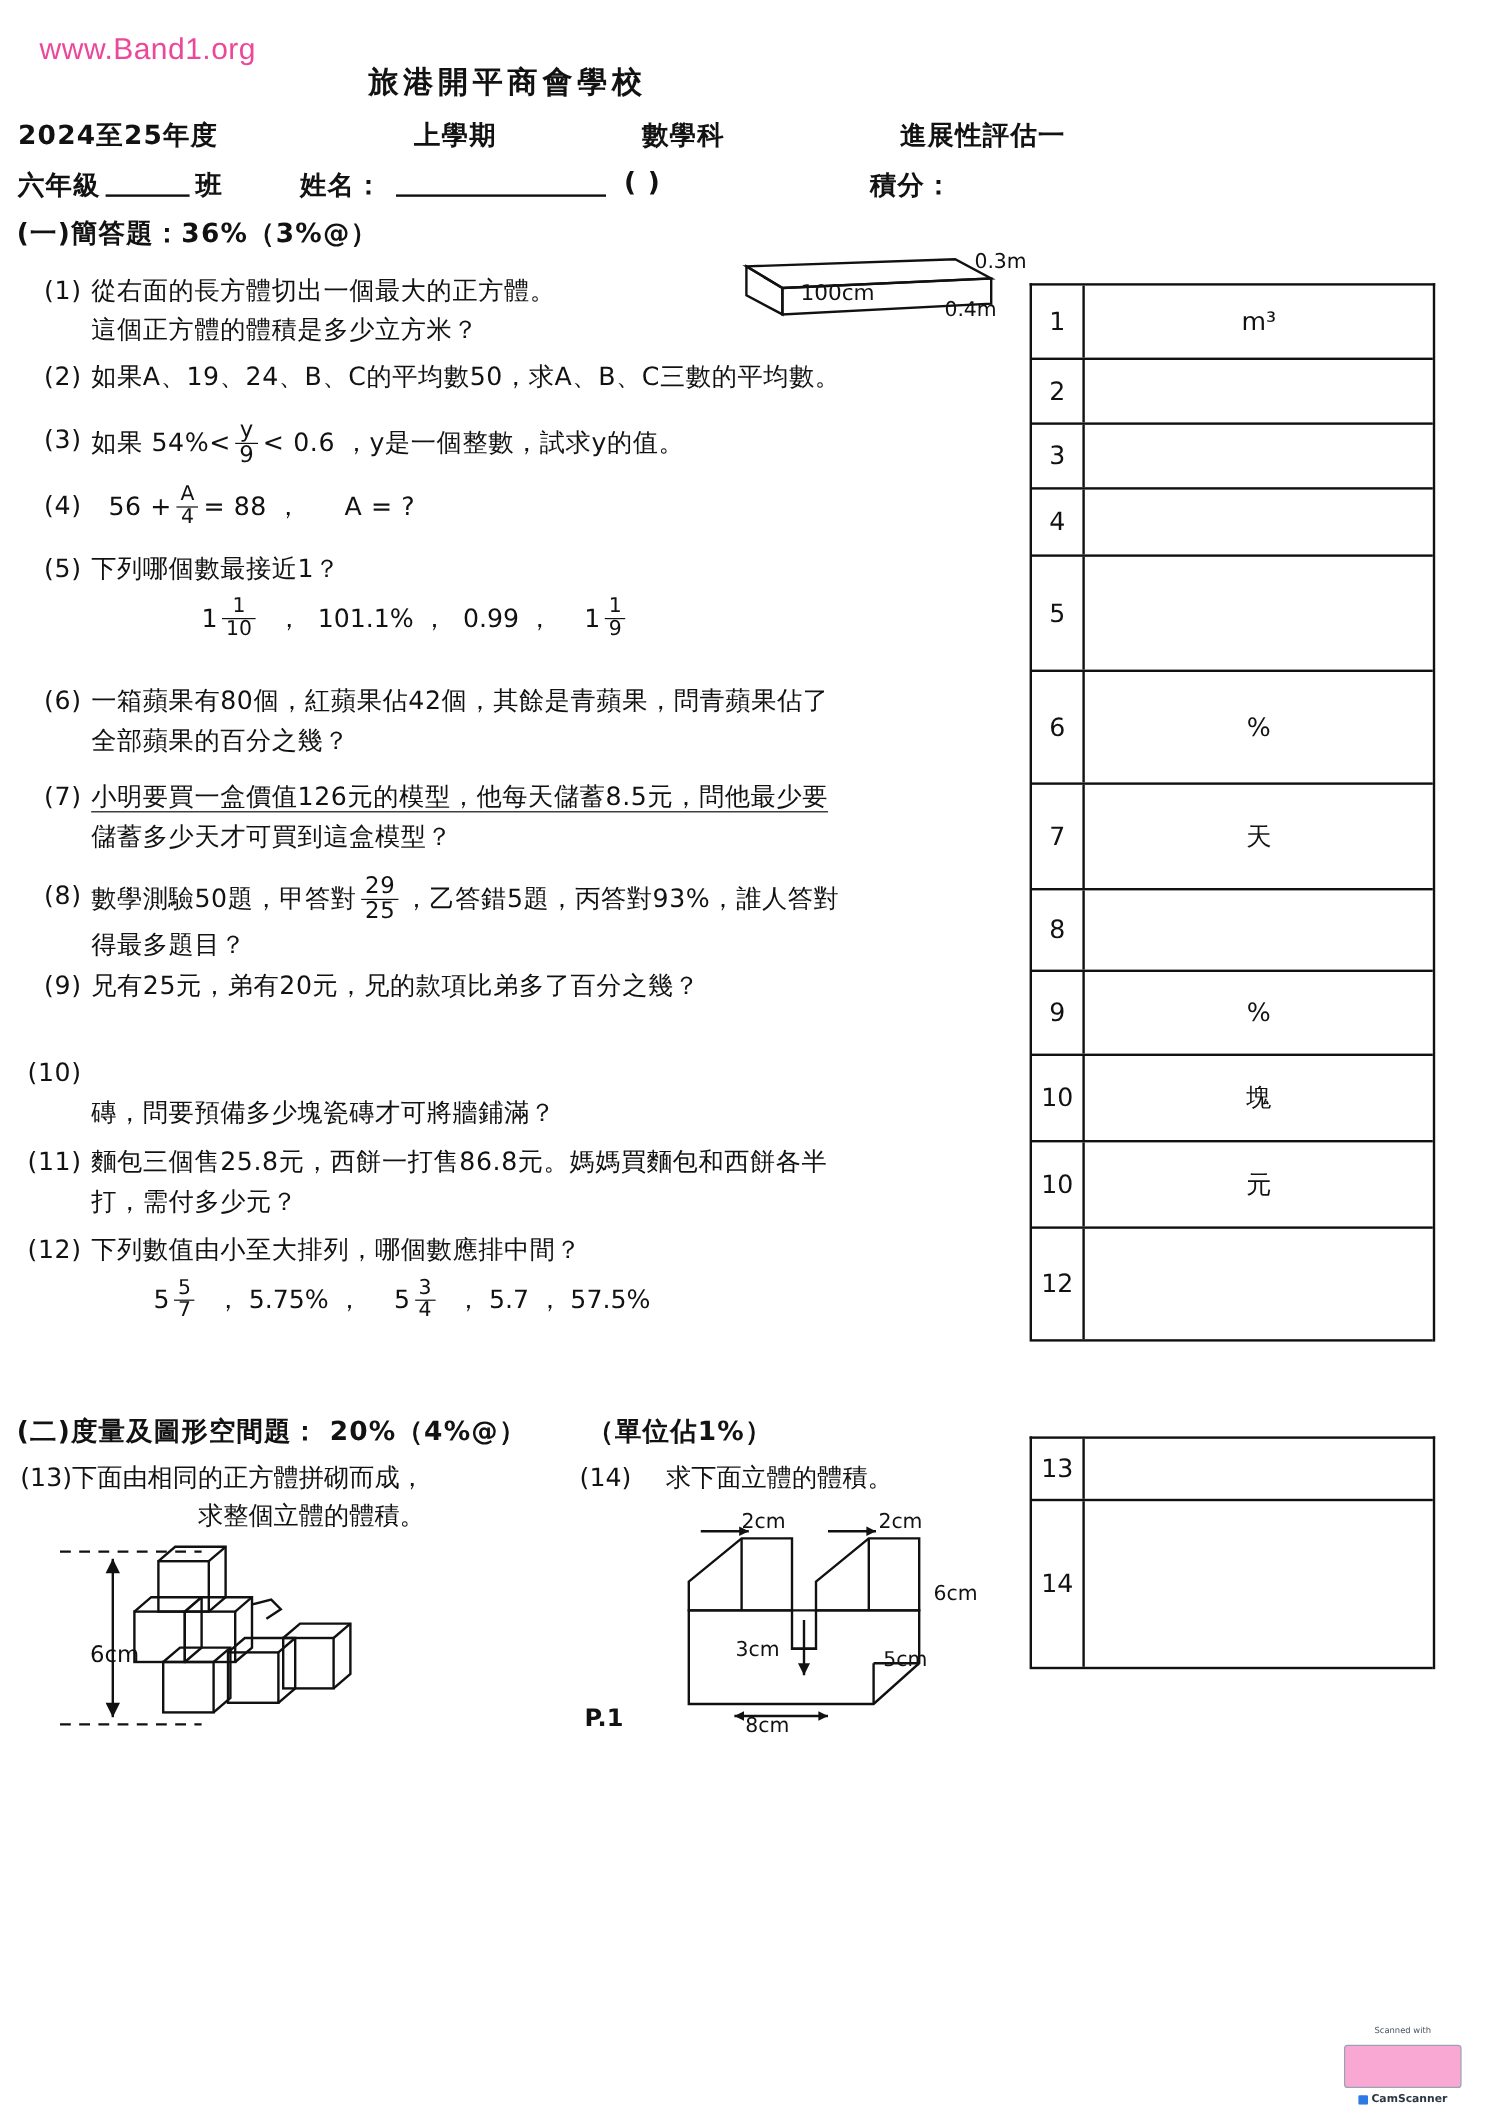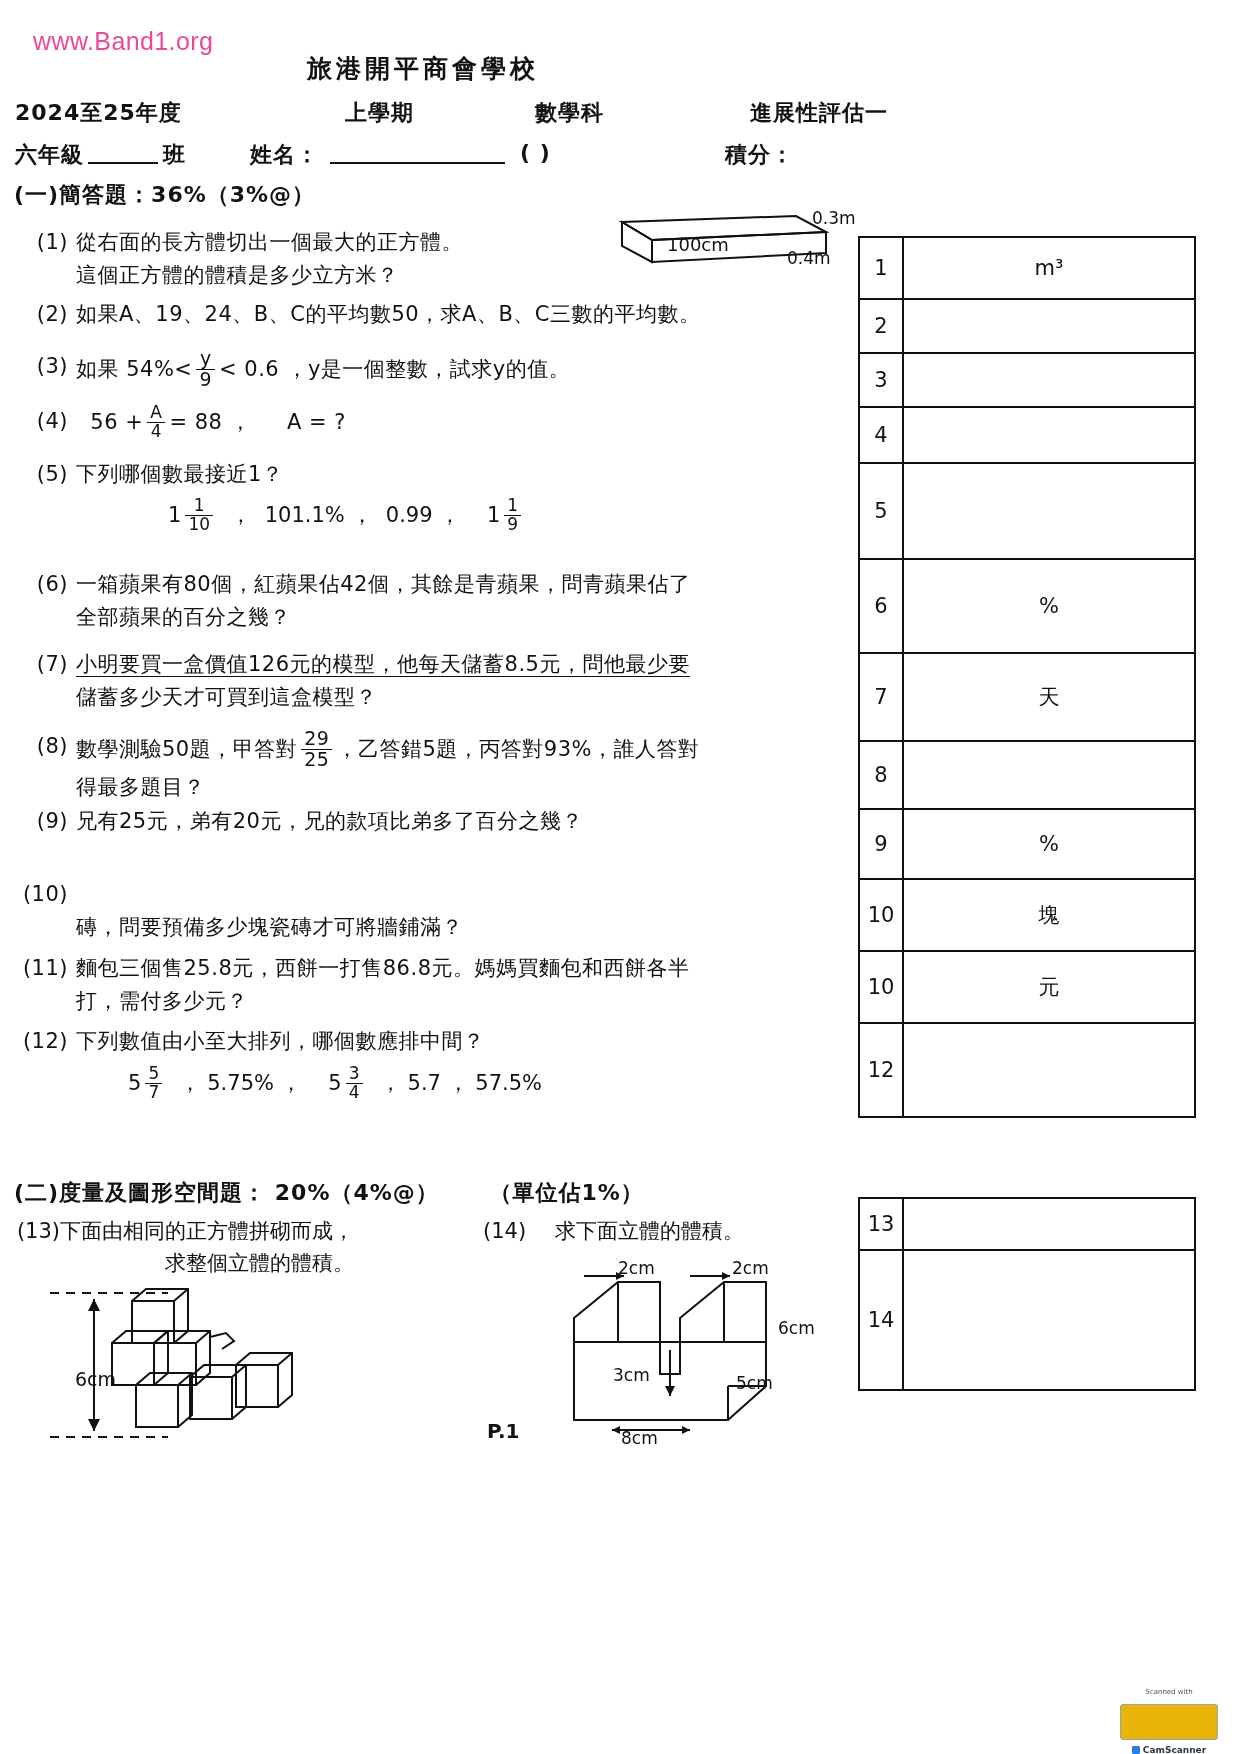--- a/index.html
+++ b/index.html
@@ -65,21 +65,21 @@
   
   .sec-b{position:absolute;left:14px;top:1178px;font-size:22px;font-weight:bold;letter-spacing:1px;}
   .q13{position:absolute;left:4px;top:1215px;font-size:21px;line-height:32px;text-align:right;}
   .q14{position:absolute;left:483px;top:1215px;font-size:21px;line-height:32px;}
 
   .pno{position:absolute;left:487px;top:1419px;font-size:20px;font-weight:bold;}
 
   .camscan{
     position:absolute;right:22px;bottom:14px;
     width:96px;height:34px;border:1px solid #9aa4b0;border-radius:3px;
-    background:#eab308;color:#4a5560;font-size:7px;
+    background:#f9a8d4;color:#4a5560;font-size:7px;
     display:flex;flex-direction:column;align-items:center;justify-content:center;line-height:1.2;gap:48px;
   }
   .camscan .b{font-size:9px;font-weight:bold;color:#2c3640;display:flex;align-items:center;gap:3px;}
   .camscan .sq{width:8px;height:8px;background:#2c7be5;border-radius:1px;display:inline-block;}
 
   svg{display:block;}
   .fig{position:absolute;}
 </style>
 </head>
 <body>

